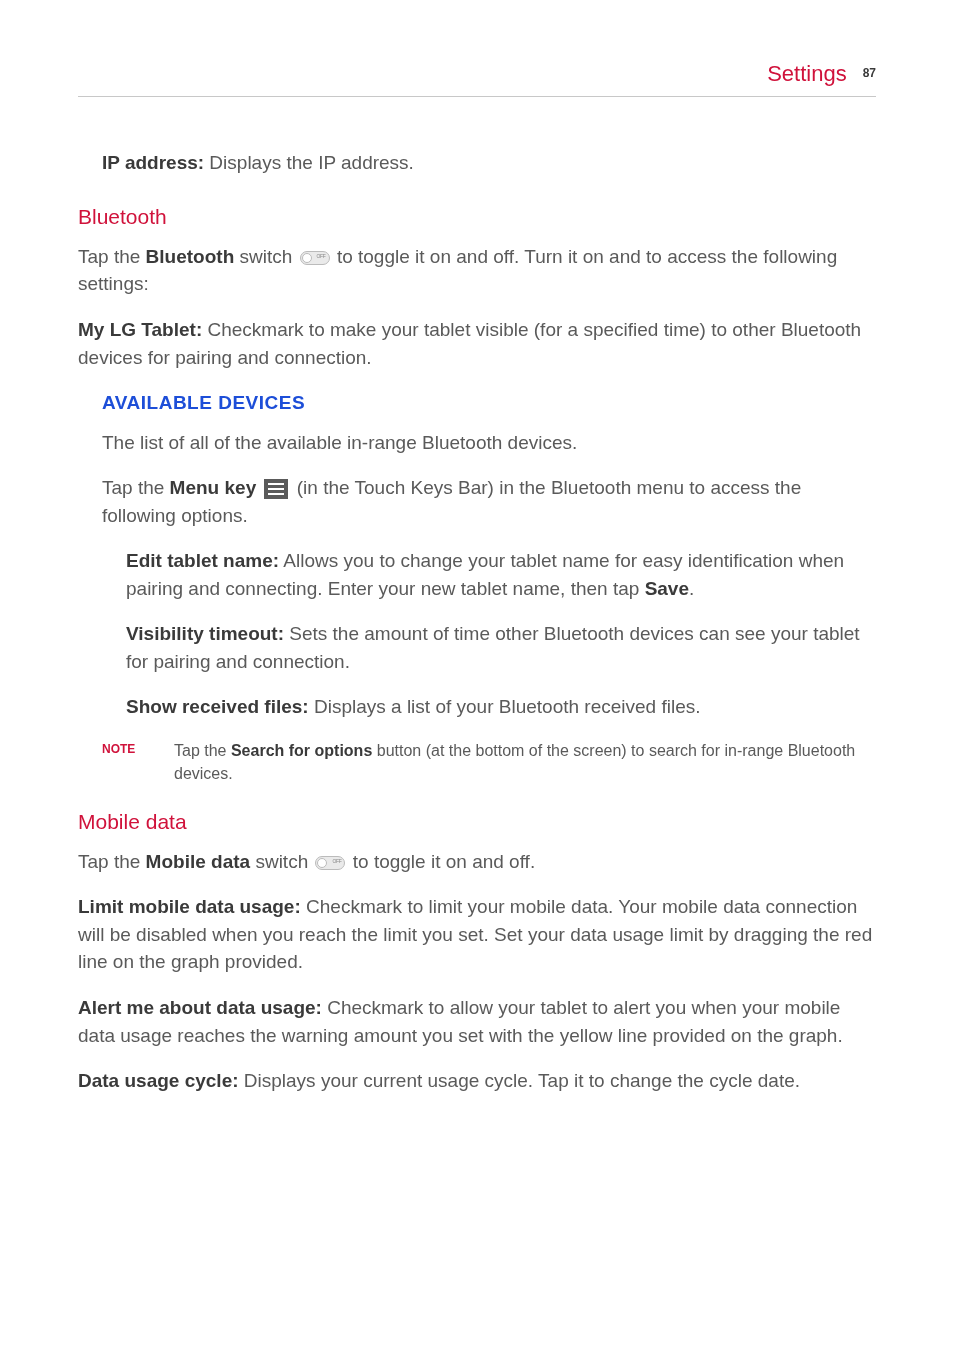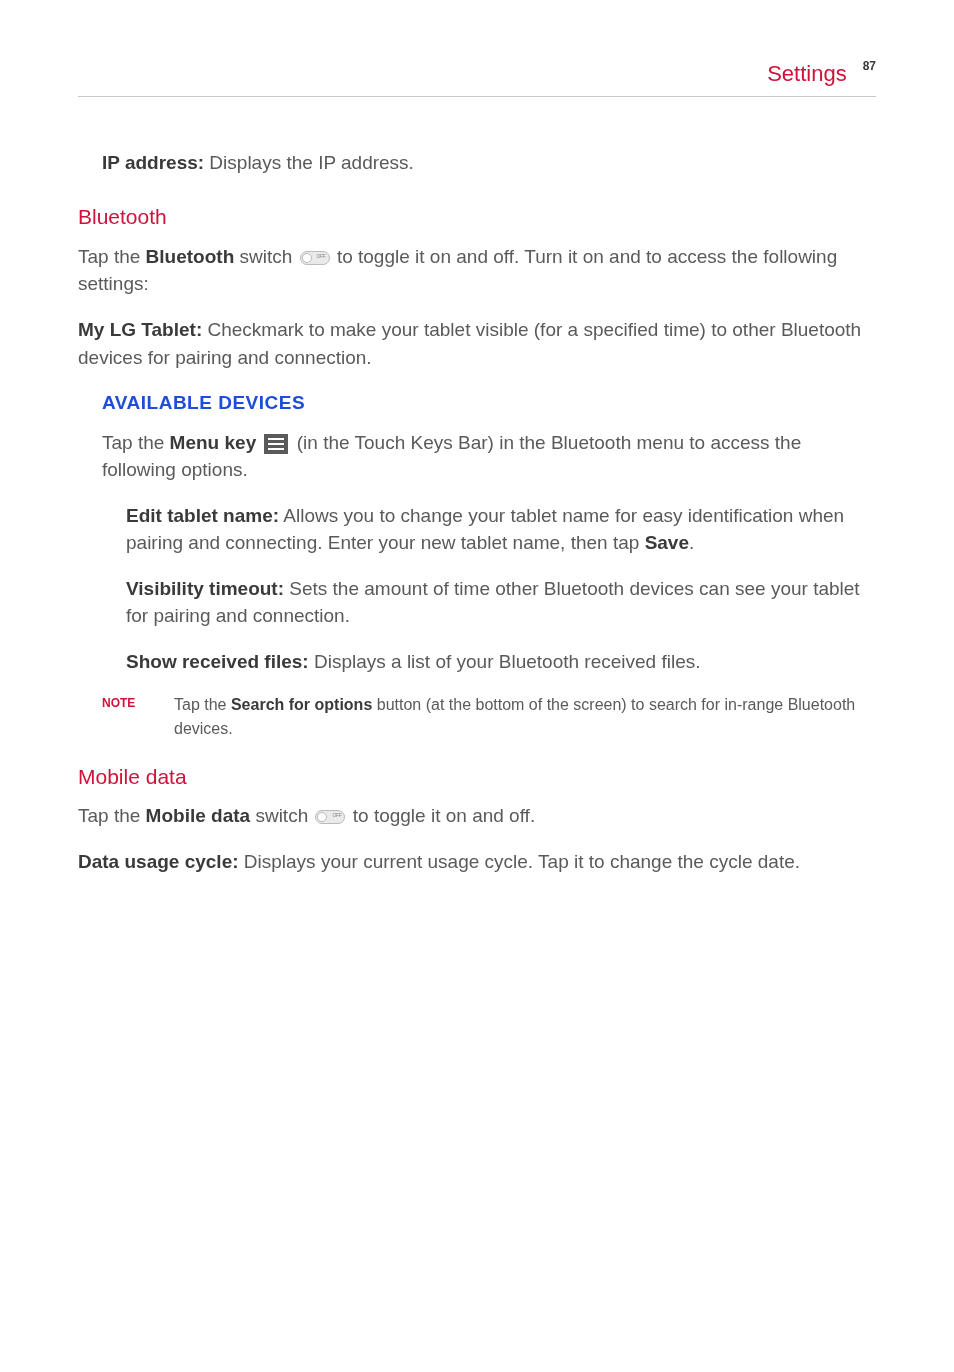--- a/index.html
+++ b/index.html
@@ -16,21 +16,21 @@
       color: #5a5a5a;
       font-size: 19px;
       line-height: 1.45;
     }
     .page {
       padding: 58px 78px 40px 78px;
     }
     .header {
       display: flex;
       justify-content: flex-end;
-      align-items: flex-start;
+      align-items: center;
       border-bottom: 1px solid #c8c8c8;
       padding-bottom: 6px;
       margin-bottom: 52px;
     }
     .header-title {
       color: #d0123b;
       font-size: 22px;
       font-weight: 400;
       margin-right: 16px;
     }
@@ -162,20 +162,21 @@
     <div class="para">
       <span>Tap the </span><span class="bold-dark">Bluetooth</span><span> switch </span><span class="switch-icon"></span><span> to toggle it on and off. Turn it on and to access the following settings:</span>
     </div>
 
     <div class="para">
       <span class="bold-dark">My LG Tablet:</span><span> Checkmark to make your tablet visible (for a specified time) to other Bluetooth devices for pairing and connection.</span>
     </div>
 
     <div class="indent-2">
       <div class="sub-heading">AVAILABLE DEVICES</div>
+      <div class="para">The list of all of the available in-range Bluetooth devices.</div>
 
       <div class="para">
         <span>Tap the </span><span class="bold-dark">Menu key</span><span> </span><span class="menu-icon">
             <span></span>
             <span></span>
             <span></span>
           </span><span> (in the Touch Keys Bar) in the Bluetooth menu to access the following options.</span>
       </div>
 
       <div class="indent-2">
@@ -202,20 +203,26 @@
     </div>
   </div>
 
   <div class="block">
     <div class="section-heading">Mobile data</div>
 
     <div class="para">
       <span>Tap the </span><span class="bold-dark">Mobile data</span><span> switch </span><span class="switch-icon"></span><span> to toggle it on and off.</span>
     </div>
 
-
+    <div class="para">
+      <span class="bold-dark">Limit mobile data usage:</span><span> Checkmark to limit your mobile data. Your mobile data connection will be disabled when you reach the limit you set. Set your data usage limit by dragging the red line on the graph provided.</span>
+    </div>
+
+    <div class="para">
+      <span class="bold-dark">Alert me about data usage:</span><span> Checkmark to allow your tablet to alert you when your mobile data usage reaches the warning amount you set with the yellow line provided on the graph.</span>
+    </div>
 
     <div class="para">
       <span class="bold-dark">Data usage cycle:</span><span> Displays your current usage cycle. Tap it to change the cycle date.</span>
     </div>
   </div>
 
 </div>
 
 </body></html>

